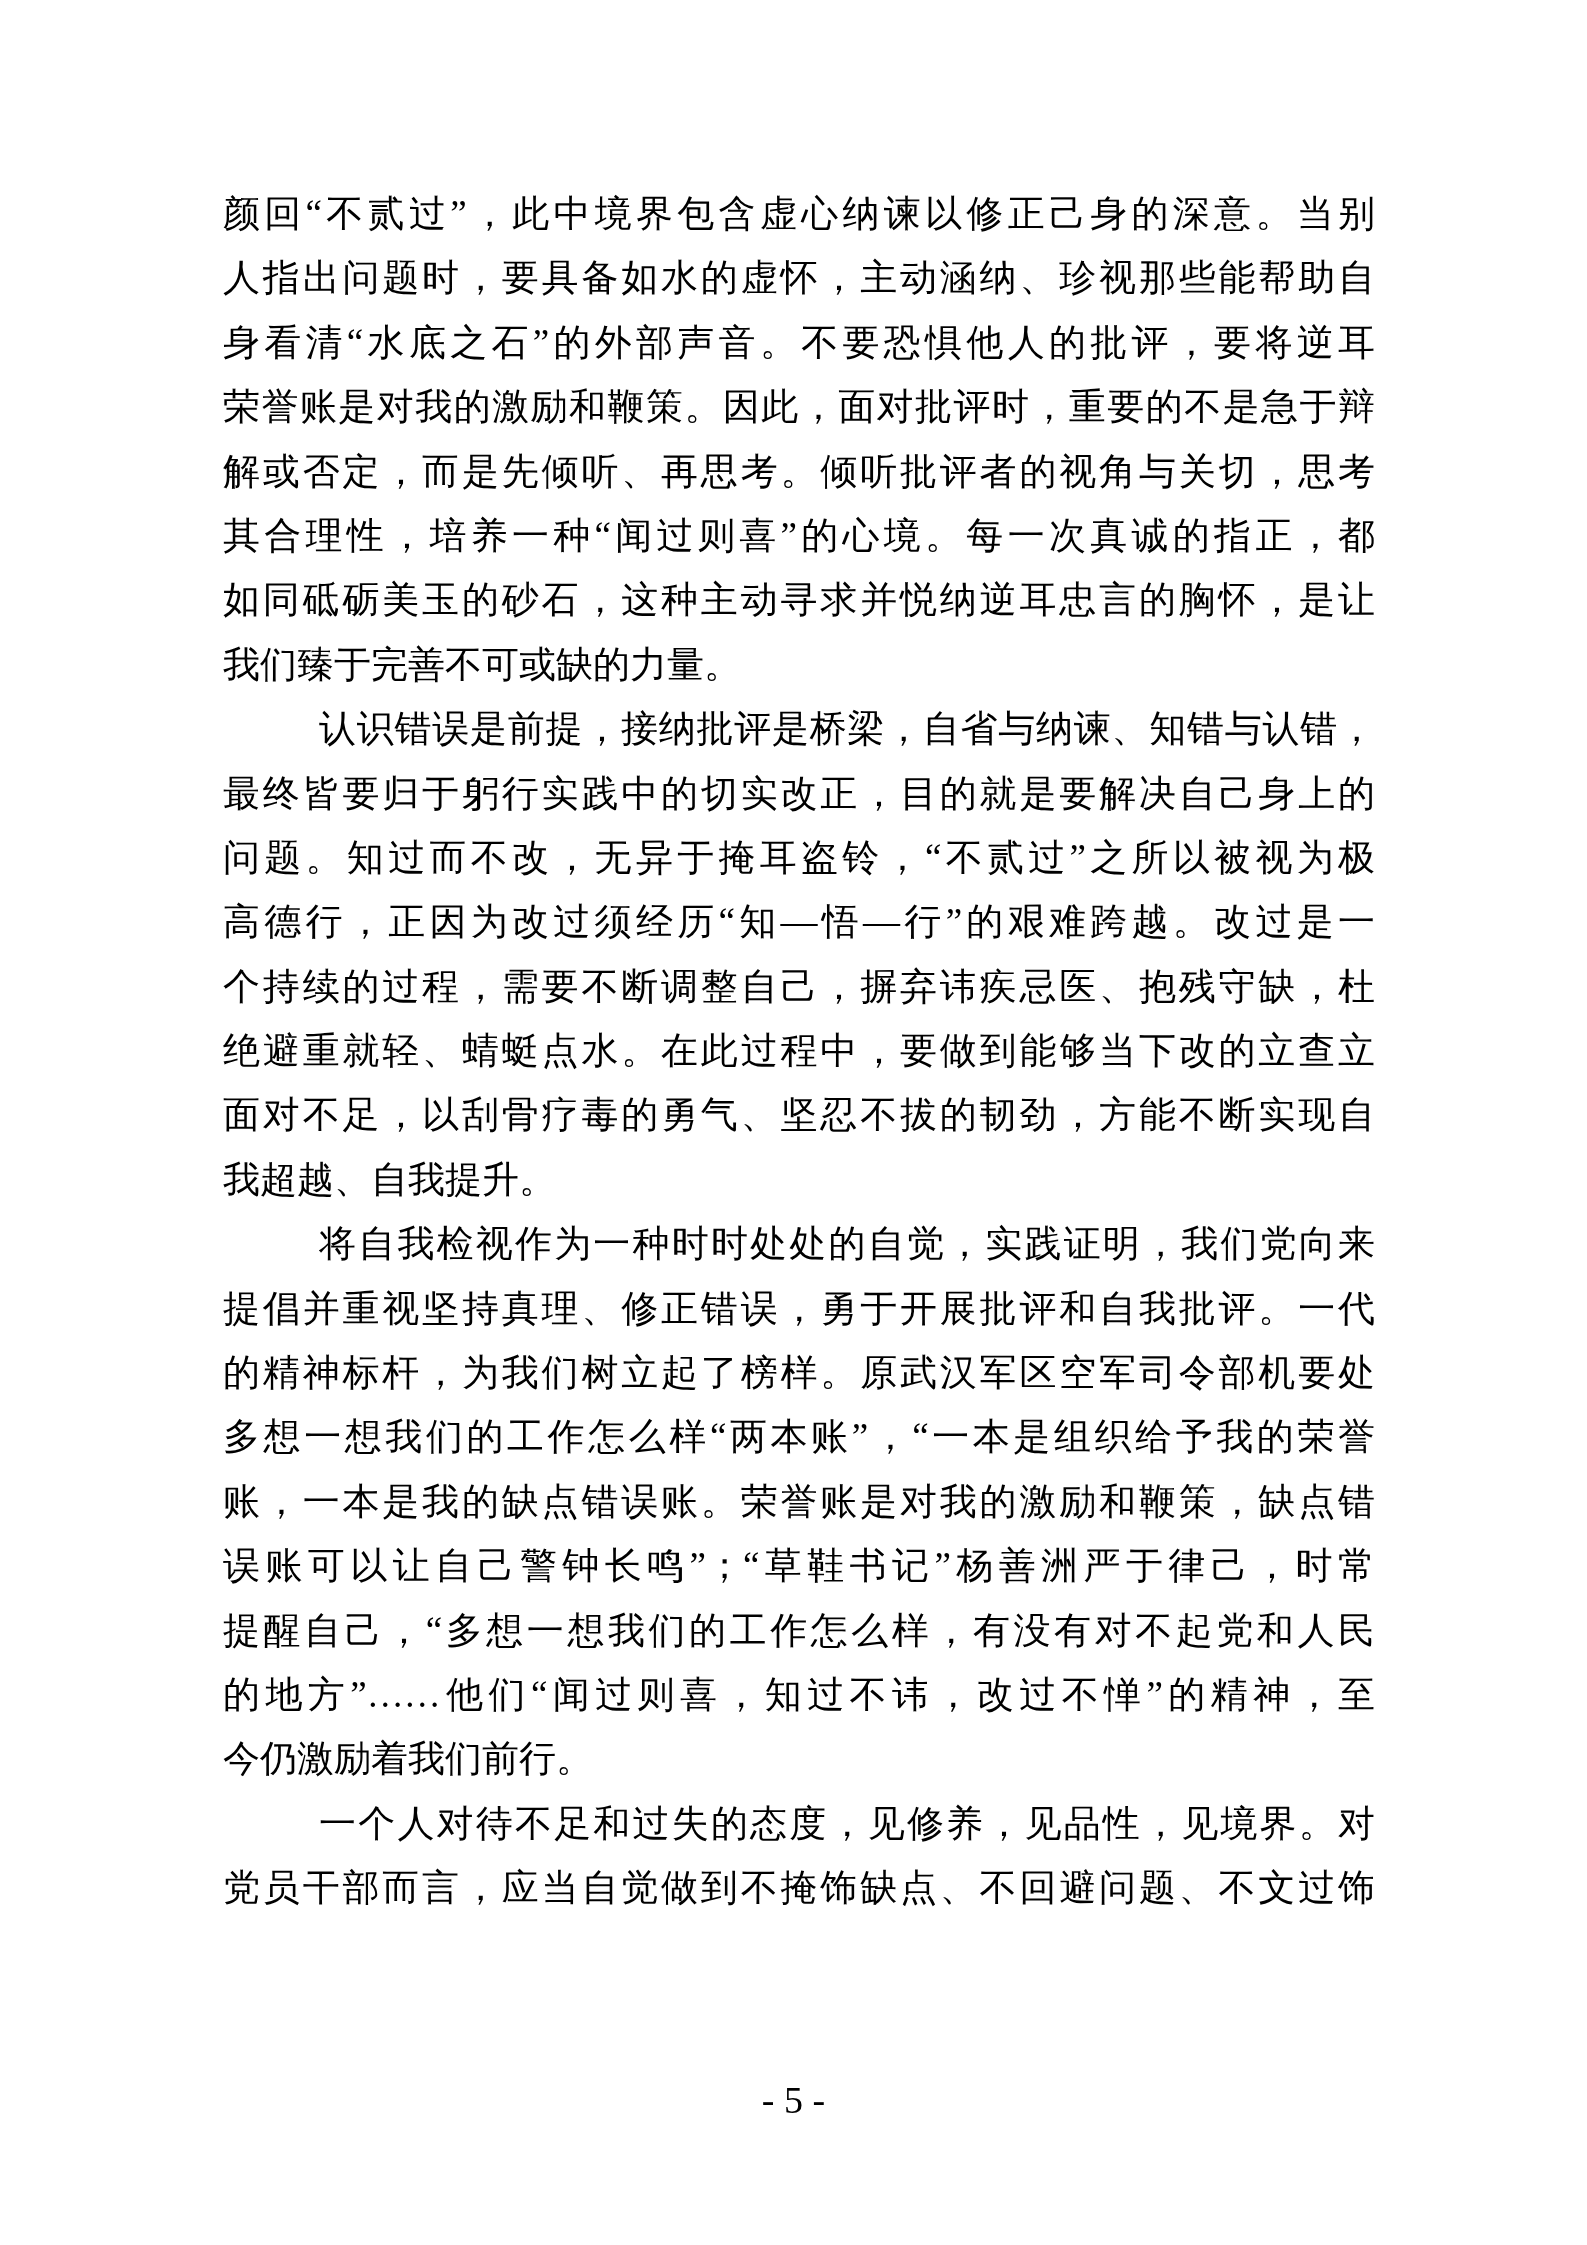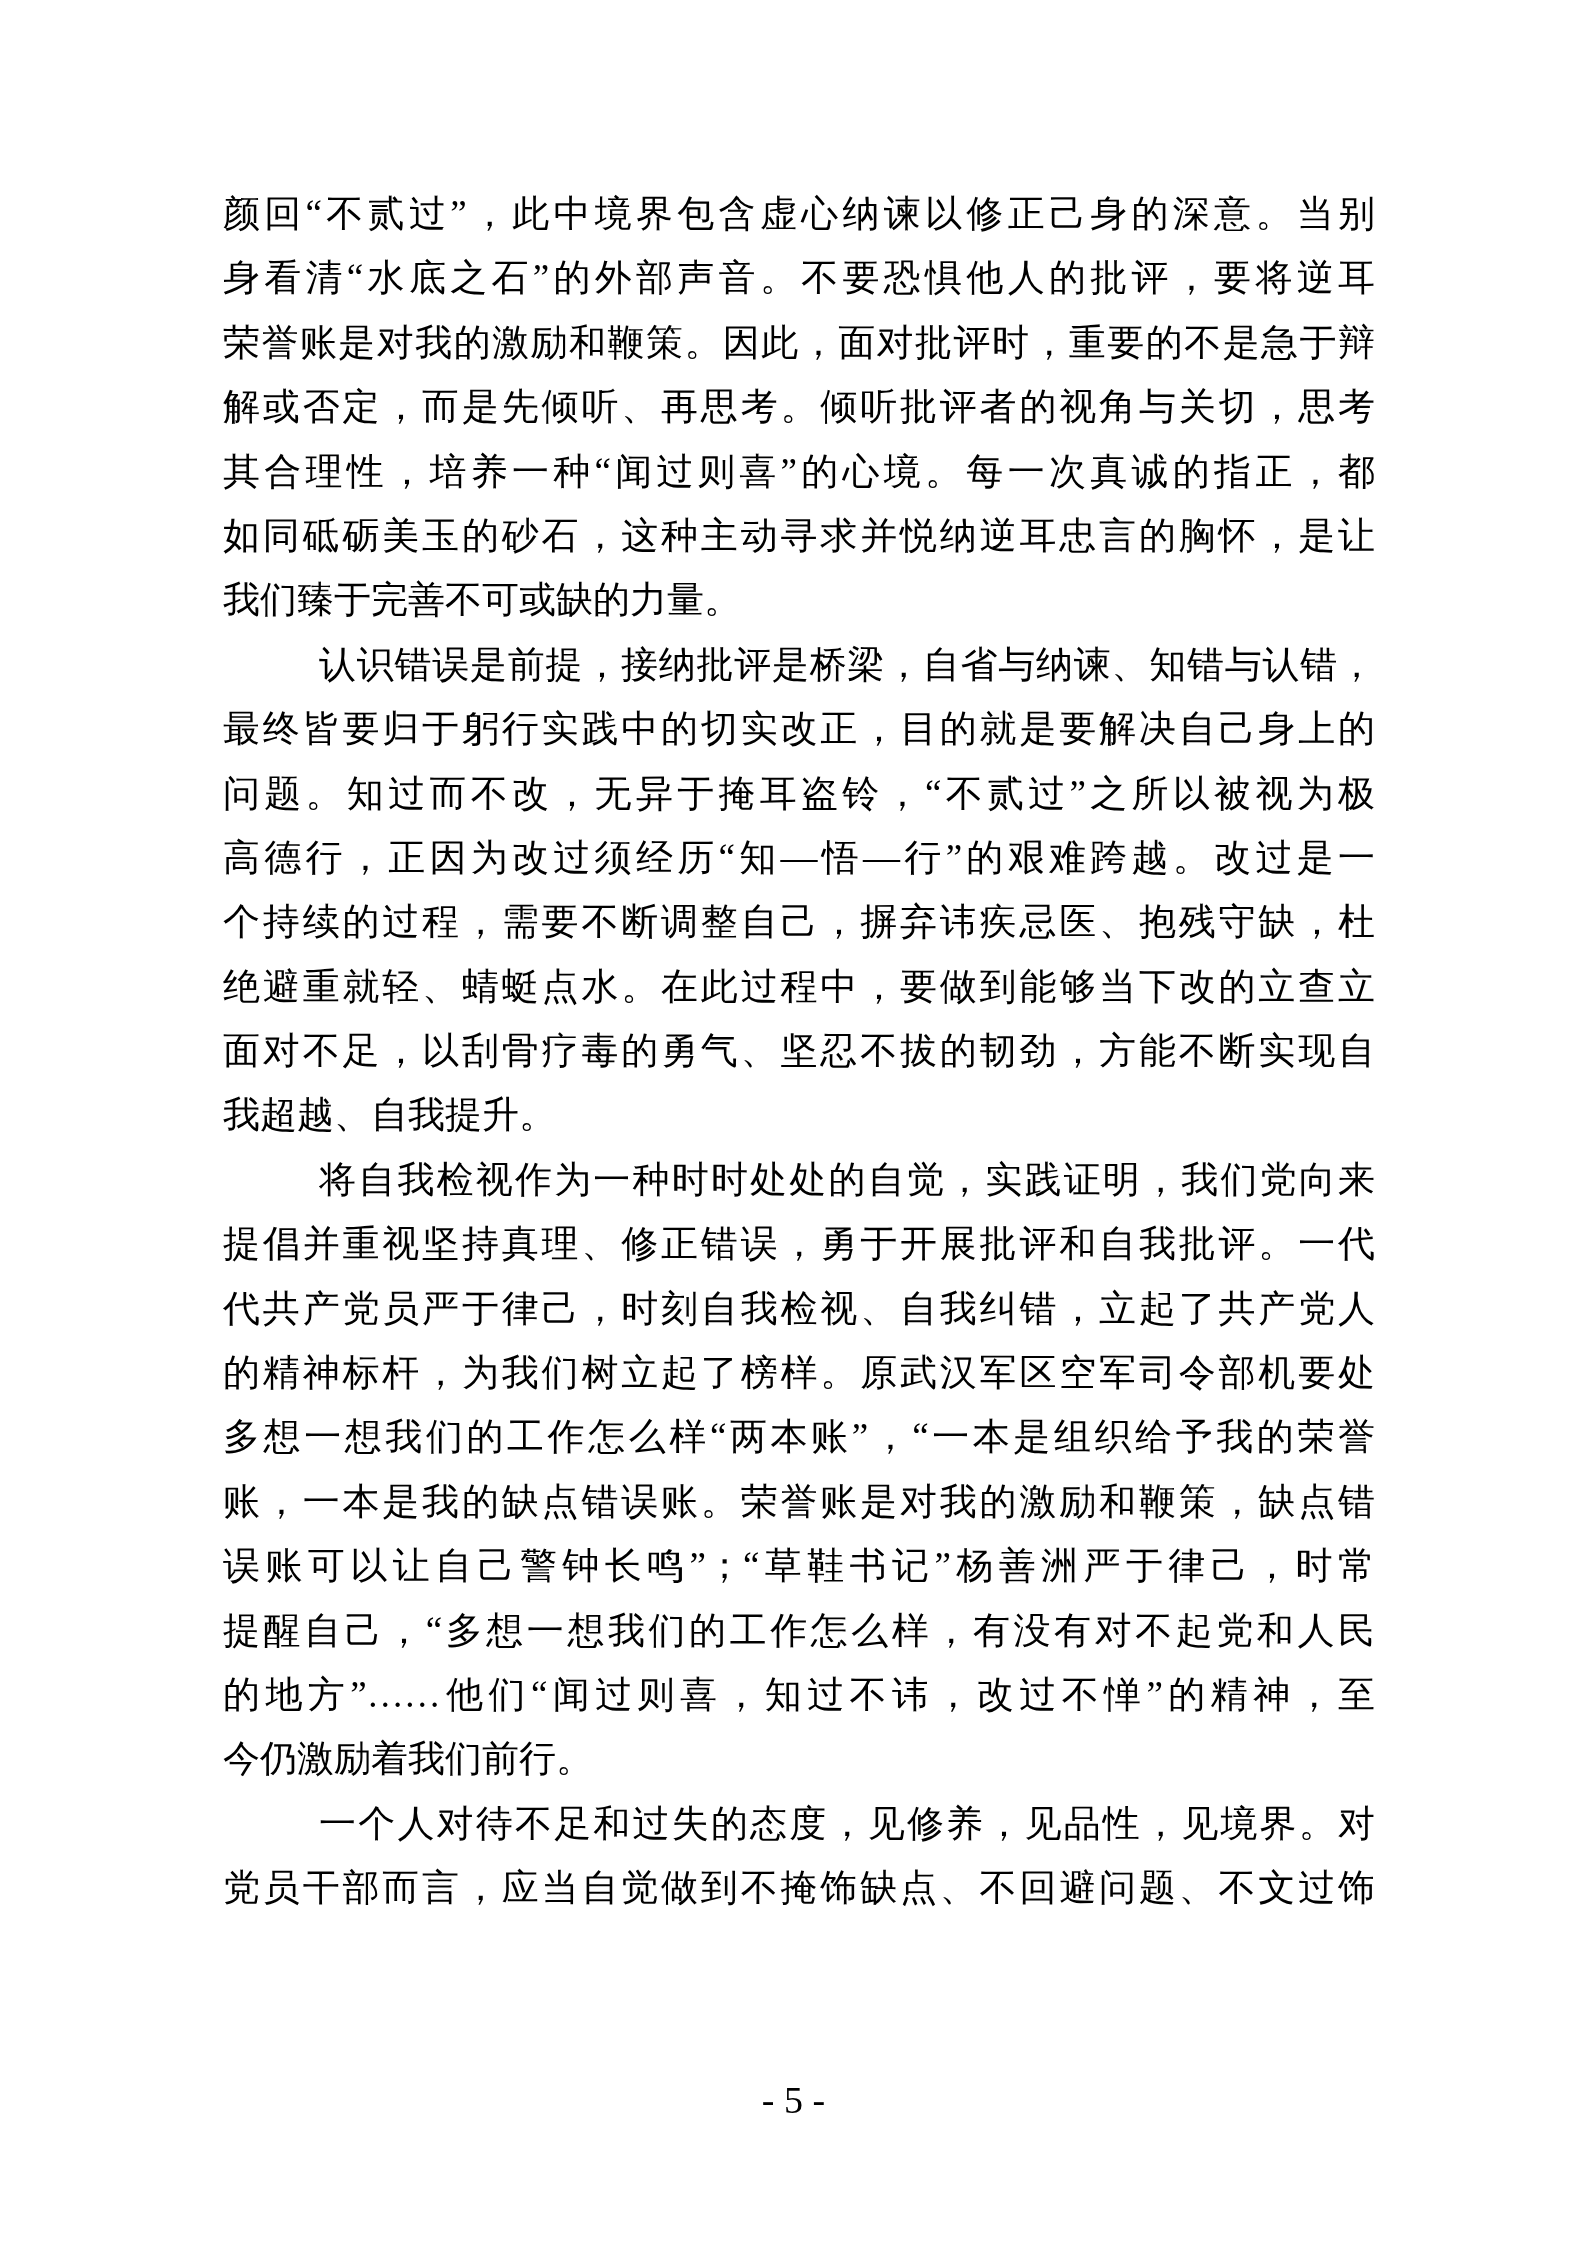--- a/index.html
+++ b/index.html
@@ -55,20 +55,21 @@
   }
 </style>
 </head>
 <body>
 
 <div class="page">
   <div class="textblock">
 
     <div class="para">
       <div class="line">颜回“不贰过”，此中境界包含虚心纳谏以修正己身的深意。当别</div>
+      <div class="line">人指出问题时，要具备如水的虚怀，主动涵纳、珍视那些能帮助自</div>
       <div class="line">身看清“水底之石”的外部声音。不要恐惧他人的批评，要将逆耳</div>
       <div class="line">荣誉账是对我的激励和鞭策。因此，面对批评时，重要的不是急于辩</div>
       <div class="line">解或否定，而是先倾听、再思考。倾听批评者的视角与关切，思考</div>
       <div class="line">其合理性，培养一种“闻过则喜”的心境。每一次真诚的指正，都</div>
       <div class="line">如同砥砺美玉的砂石，这种主动寻求并悦纳逆耳忠言的胸怀，是让</div>
       <div class="line plast">我们臻于完善不可或缺的力量。</div>
     </div>
 
     <div class="para">
       <div class="line first">认识错误是前提，接纳批评是桥梁，自省与纳谏、知错与认错，</div>
@@ -77,21 +78,20 @@
       <div class="line">高德行，正因为改过须经历“知—悟—行”的艰难跨越。改过是一</div>
       <div class="line">个持续的过程，需要不断调整自己，摒弃讳疾忌医、抱残守缺，杜</div>
       <div class="line">绝避重就轻、蜻蜓点水。在此过程中，要做到能够当下改的立查立</div>
       <div class="line">面对不足，以刮骨疗毒的勇气、坚忍不拔的韧劲，方能不断实现自</div>
       <div class="line plast">我超越、自我提升。</div>
     </div>
 
     <div class="para">
       <div class="line first">将自我检视作为一种时时处处的自觉，实践证明，我们党向来</div>
       <div class="line">提倡并重视坚持真理、修正错误，勇于开展批评和自我批评。一代</div>
-      <div class="line">代共产党员严于律己，时刻自我检视、自我纠错，立起了共产党人</div>
       <div class="line">的精神标杆，为我们树立起了榜样。原武汉军区空军司令部机要处</div>
       <div class="line">多想一想我们的工作怎么样“两本账”，“一本是组织给予我的荣誉</div>
       <div class="line">账，一本是我的缺点错误账。荣誉账是对我的激励和鞭策，缺点错</div>
       <div class="line">误账可以让自己警钟长鸣”；“草鞋书记”杨善洲严于律己，时常</div>
       <div class="line">提醒自己，“多想一想我们的工作怎么样，有没有对不起党和人民</div>
       <div class="line">的地方”……他们“闻过则喜，知过不讳，改过不惮”的精神，至</div>
       <div class="line plast">今仍激励着我们前行。</div>
     </div>
 
     <div class="para">

